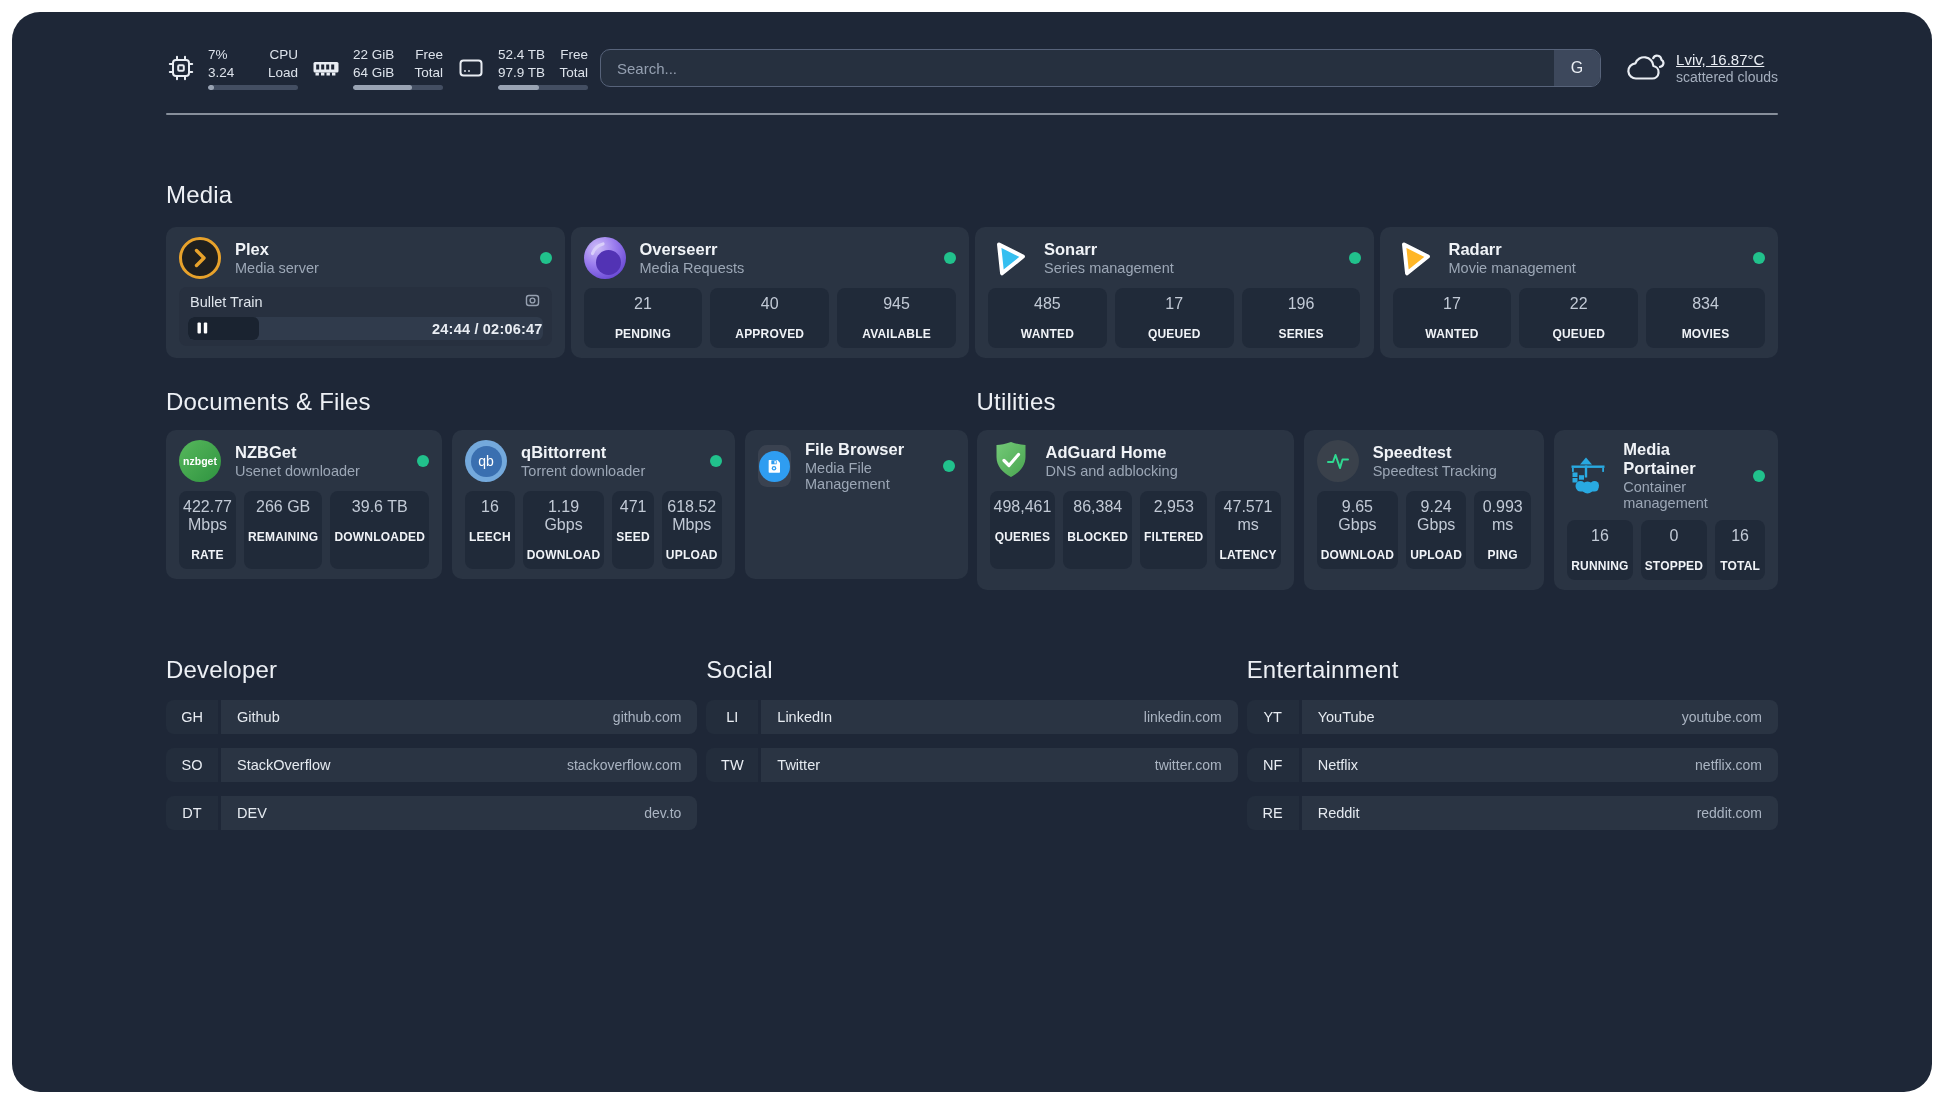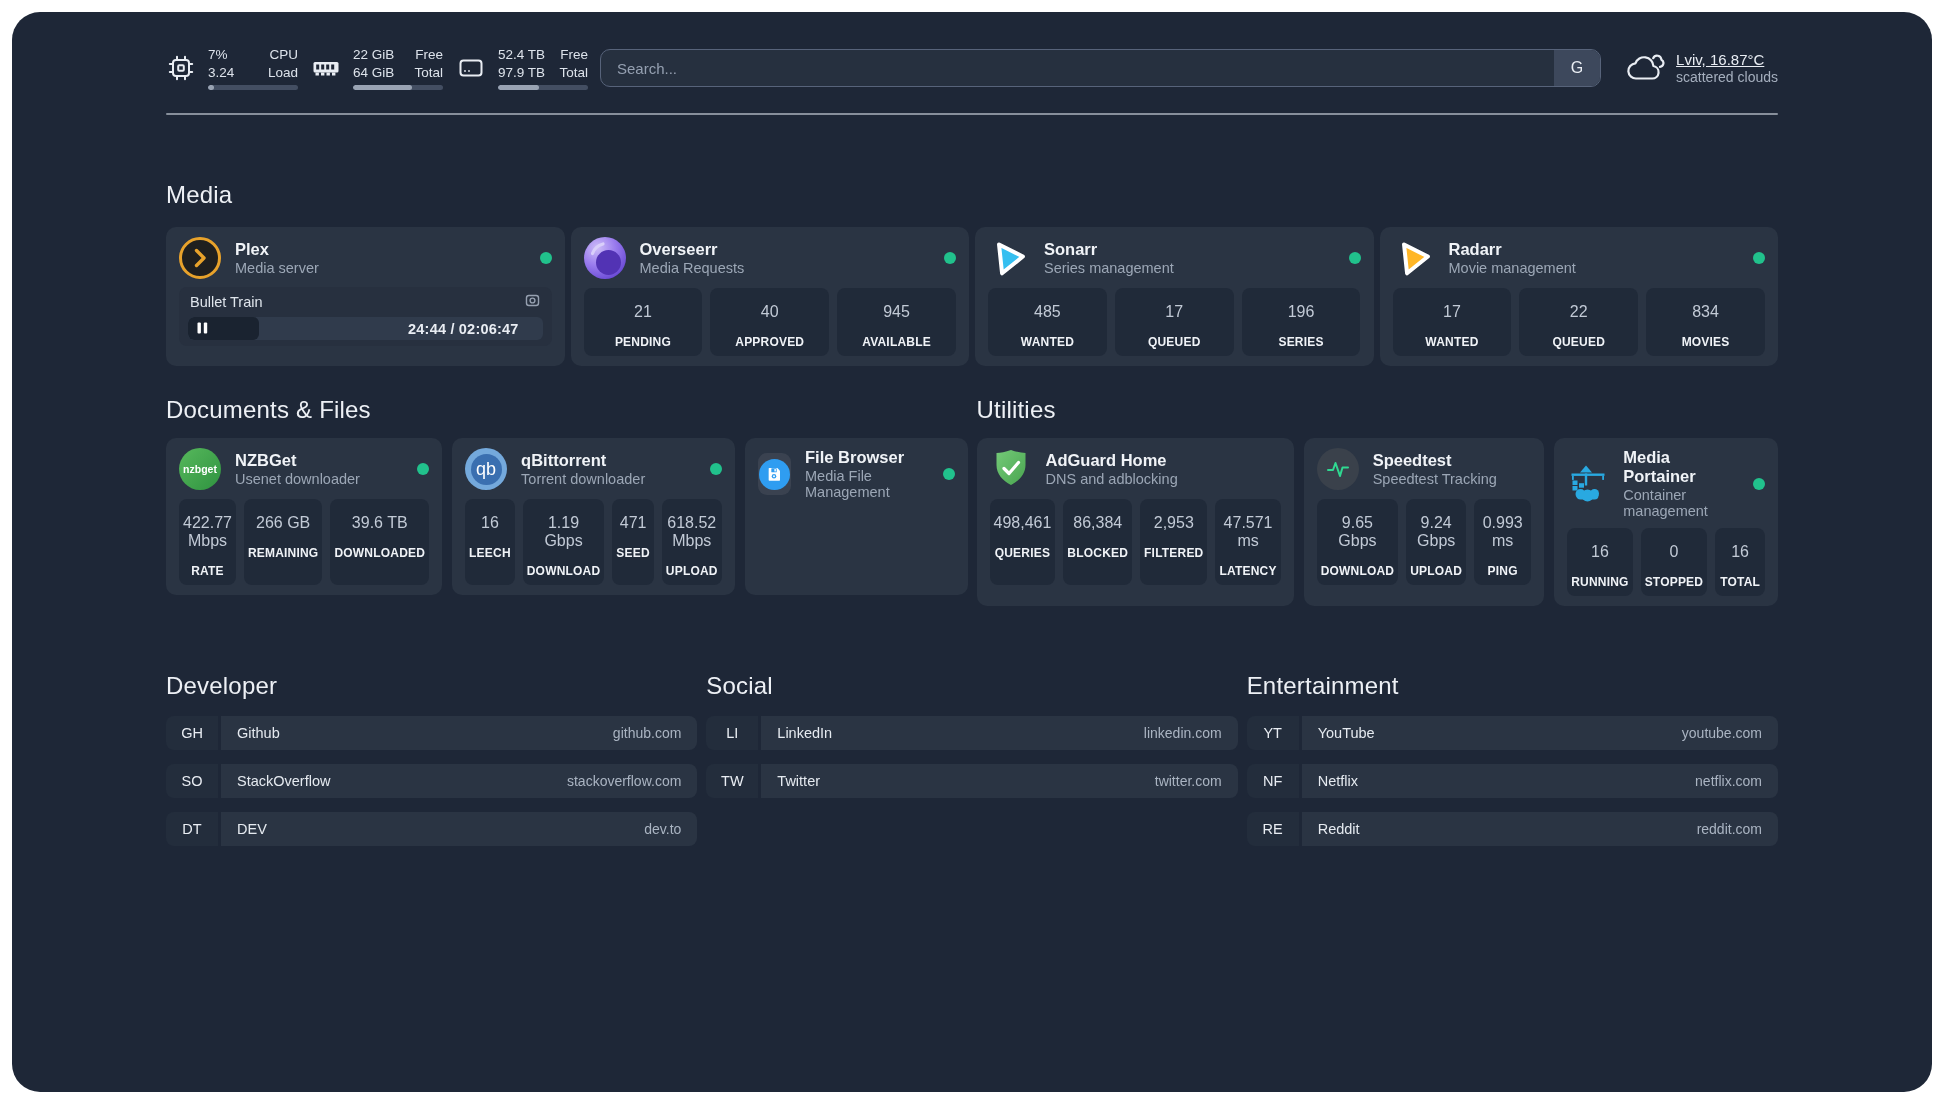--- a/index.html
+++ b/index.html
@@ -37,49 +37,49 @@
 
   .card { background:#2a3443; border-radius:10px; padding:10px 13px; }
   .card-head { display:flex; align-items:center; gap:14px; }
   .svc-icon { width:42px; height:42px; flex:none; display:flex; align-items:center; justify-content:center; }
   .svc-title { font-size:16.5px; font-weight:700; color:#f0f3f7; }
   .svc-sub { font-size:14.5px; color:#9ca7b6; margin-top:1px; }
   .dot { margin-left:auto; width:12px; height:12px; border-radius:50%; background:#21c18c; flex:none; }
 
   .stats { display:flex; gap:8px; margin-top:9px; }
   .stat { flex:1; background:#202a39; border-radius:8px; padding:6.5px 4px 7.5px; text-align:center; }
-  .stat .val { font-size:16px; color:#c2cad6;margin-top:8px; }
+  .stat .val { font-size:16px; color:#c2cad6; }
   .stat .lab { font-size:12px; font-weight:700; color:#f0f3f7; margin-top:14px; letter-spacing:.2px; }
 
   
   .player { margin-top:8px; background:#27303f; border-radius:8px; padding:4px 9px 6px; }
   .player-top { display:flex; justify-content:space-between; align-items:center; font-size:14.5px; color:#dfe5ec; padding:1px 2px 5px 2px; }
   .player-bar { position:relative; height:23px; background:#303b4c; border-radius:6px; overflow:hidden; display:flex; align-items:center; }
   .played { height:100%; background:#1a2330; border-radius:6px; display:flex; align-items:center; padding-left:9px; }
-  .time { position:absolute; right:24px; font-size:14.5px; font-weight:700; color:#e9edf3; letter-spacing:.2px; }
+  .time { position:absolute; right:0; font-size:14.5px; font-weight:700; color:#e9edf3; letter-spacing:.2px; }
 
   .two-col { display:grid; grid-template-columns:1fr 1fr; gap:9px; margin-top:30px; }
   .col-cards { display:flex; flex-direction:row; gap:10px; margin-top:14px; }
 
   
   .bookmarks { display:grid; grid-template-columns:1fr 1fr 1fr; gap:9px; margin-top:66px; }
   .bm-list { display:flex; flex-direction:column; gap:14px; margin-top:16px; }
   .bm { display:flex; height:34px; gap:3px; text-decoration:none; }
   .bm-abbr { width:52px; flex:none; background:#232d3c; border-radius:8px 0 0 8px; color:#e9edf3; font-size:14.5px; display:flex; align-items:center; justify-content:center; }
   .bm-body { flex:1; background:#2a3443; border-radius:0 8px 8px 0; display:flex; align-items:center; justify-content:space-between; padding:0 16px; }
   .bm-name { color:#e5eaf0; font-size:14.5px; }
   .bm-url { color:#aab4c2; font-size:14px; }
 
   
   .badge { width:42px; height:42px; border-radius:50%; display:flex; align-items:center; justify-content:center; }
   .plex-badge { background:#1f1f1f; border:3px solid #e8a22b; }
   .nzb-badge { background:linear-gradient(135deg,#57b85c,#2f9340); }
   .nzb-badge span { color:#fff; font-size:10.5px; font-weight:700; }
   .qb-badge { background:#74a9dc; position:relative; }
-  .qb-badge .qb-inner { width:31px; height:31px; border-radius:50%; background:#3a6fb0; display:flex; align-items:center; justify-content:center; color:#fff; font-size:18px; }
+  .qb-badge .qb-inner { width:31px; height:31px; border-radius:50%; background:#3a6fb0; display:flex; align-items:center; justify-content:center; color:#fff; font-size:14px; }
   .fb-badge { width:42px; height:42px; border-radius:9px; background:#3a4250; display:flex; align-items:center; justify-content:center; }
   .fb-circle { width:31px; height:31px; border-radius:50%; background:#2f9df1; display:flex; align-items:center; justify-content:center; }
   .ov-badge { position:relative; overflow:hidden; background:radial-gradient(circle at 32% 26%, #cdbdf8 0%, #9a7cee 42%, #6c4cd6 78%, #5a39c0 100%); }
   .ov-pupil { position:absolute; left:12px; top:13px; width:25px; height:25px; border-radius:50%; background:#5233b4; }
   .st-badge { background:#3a414b; }
 </style>
 </head>
 <body>
 
 <div class="page">

